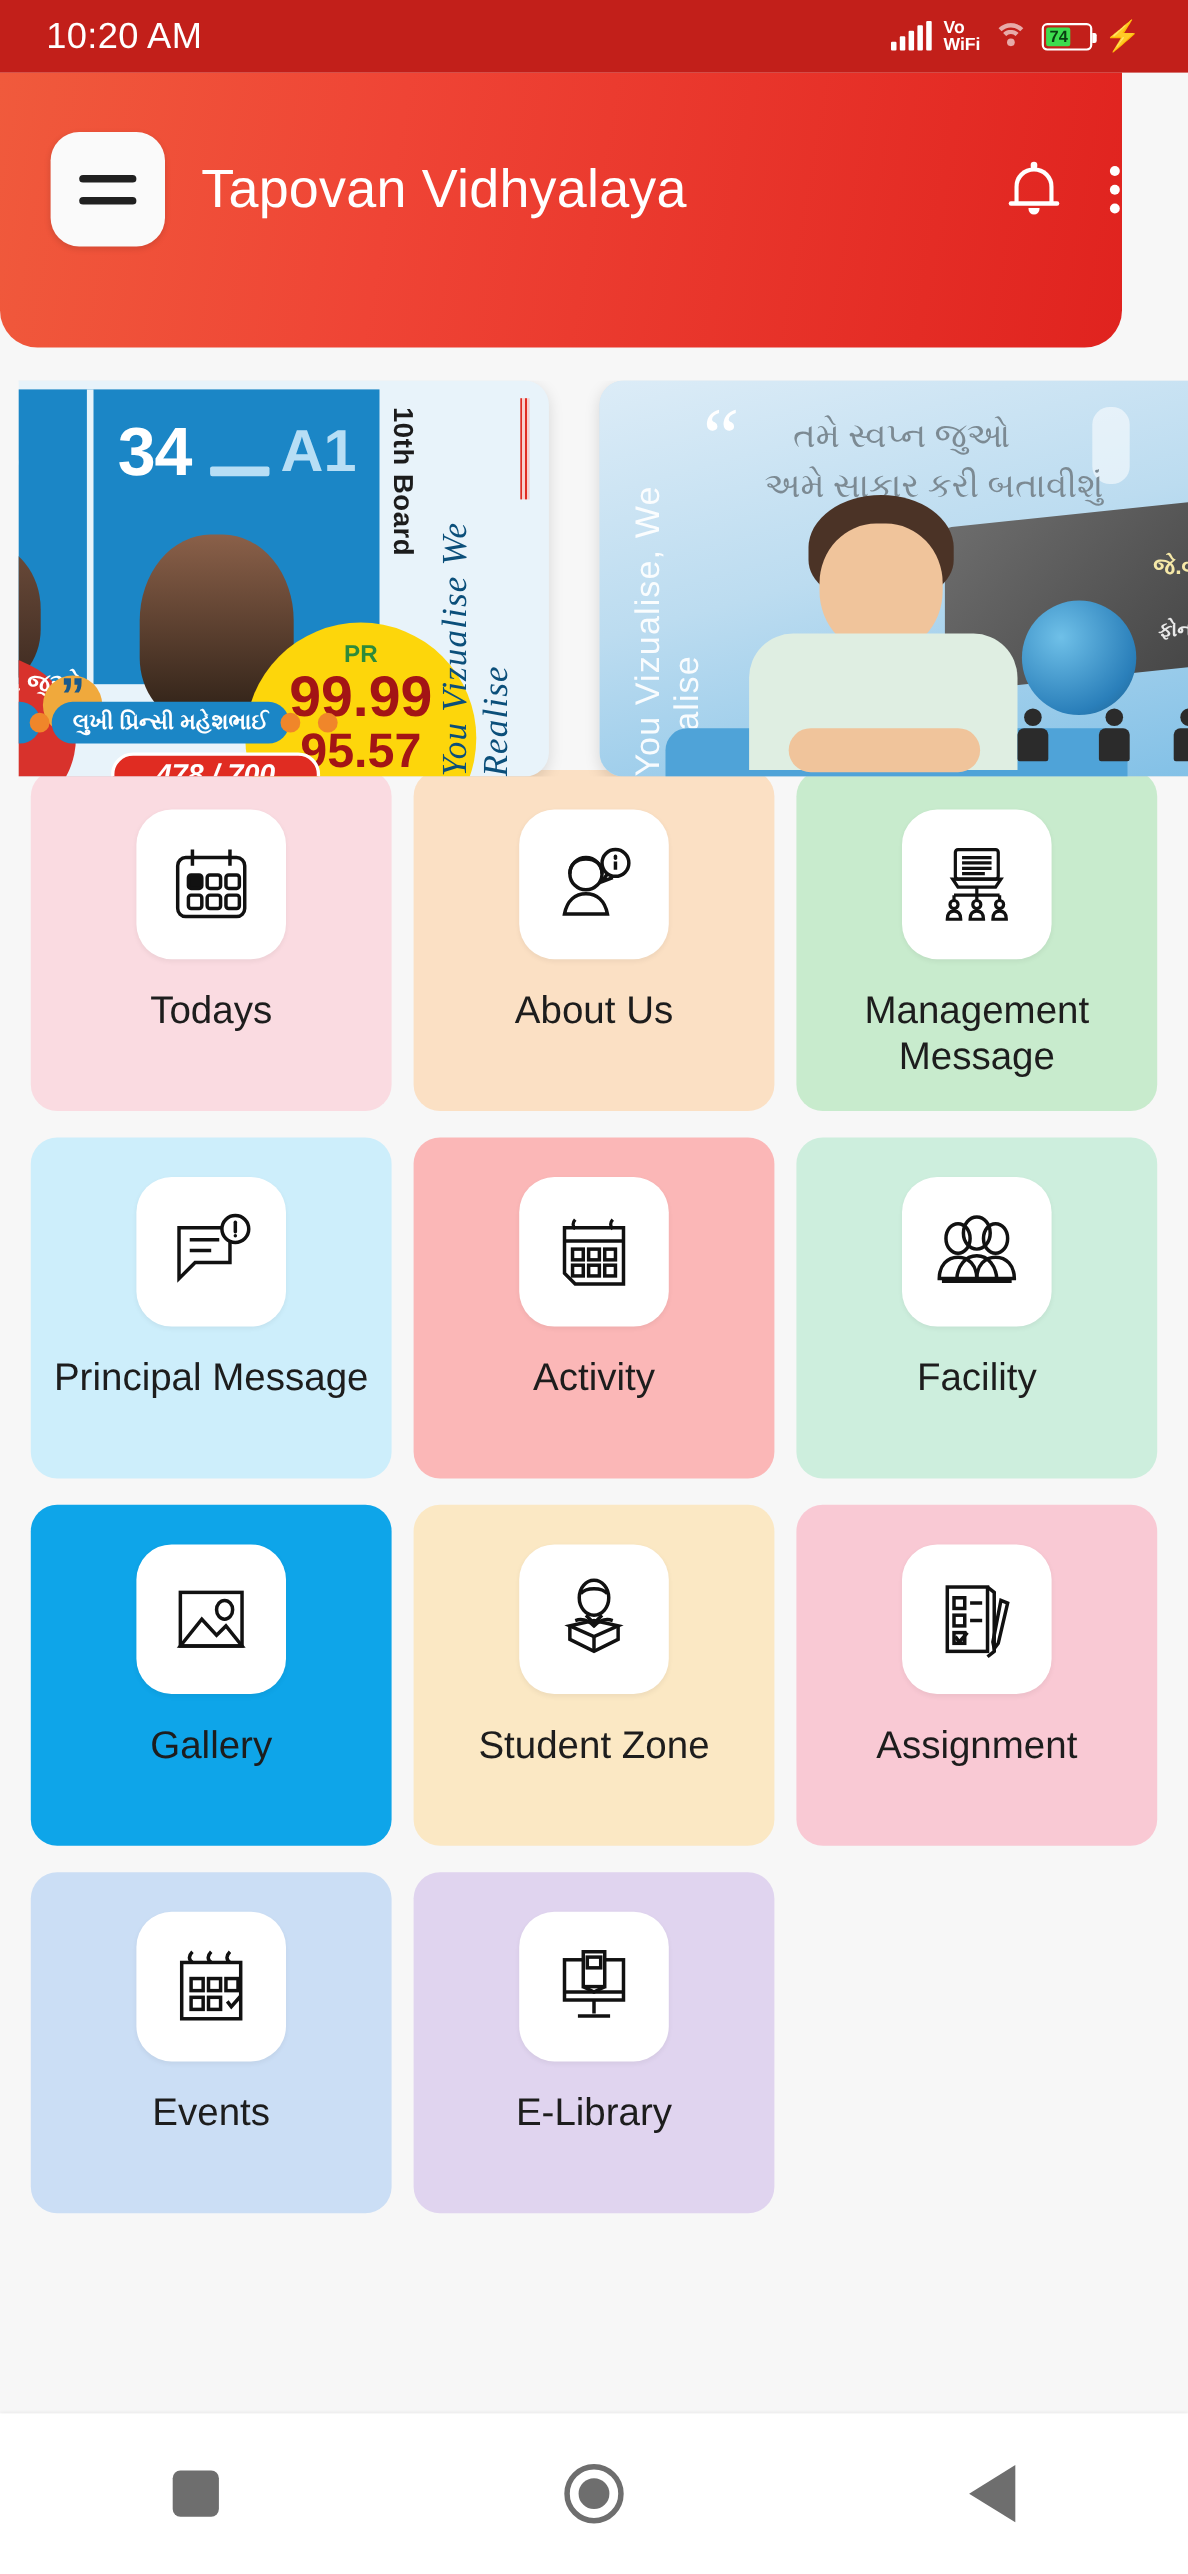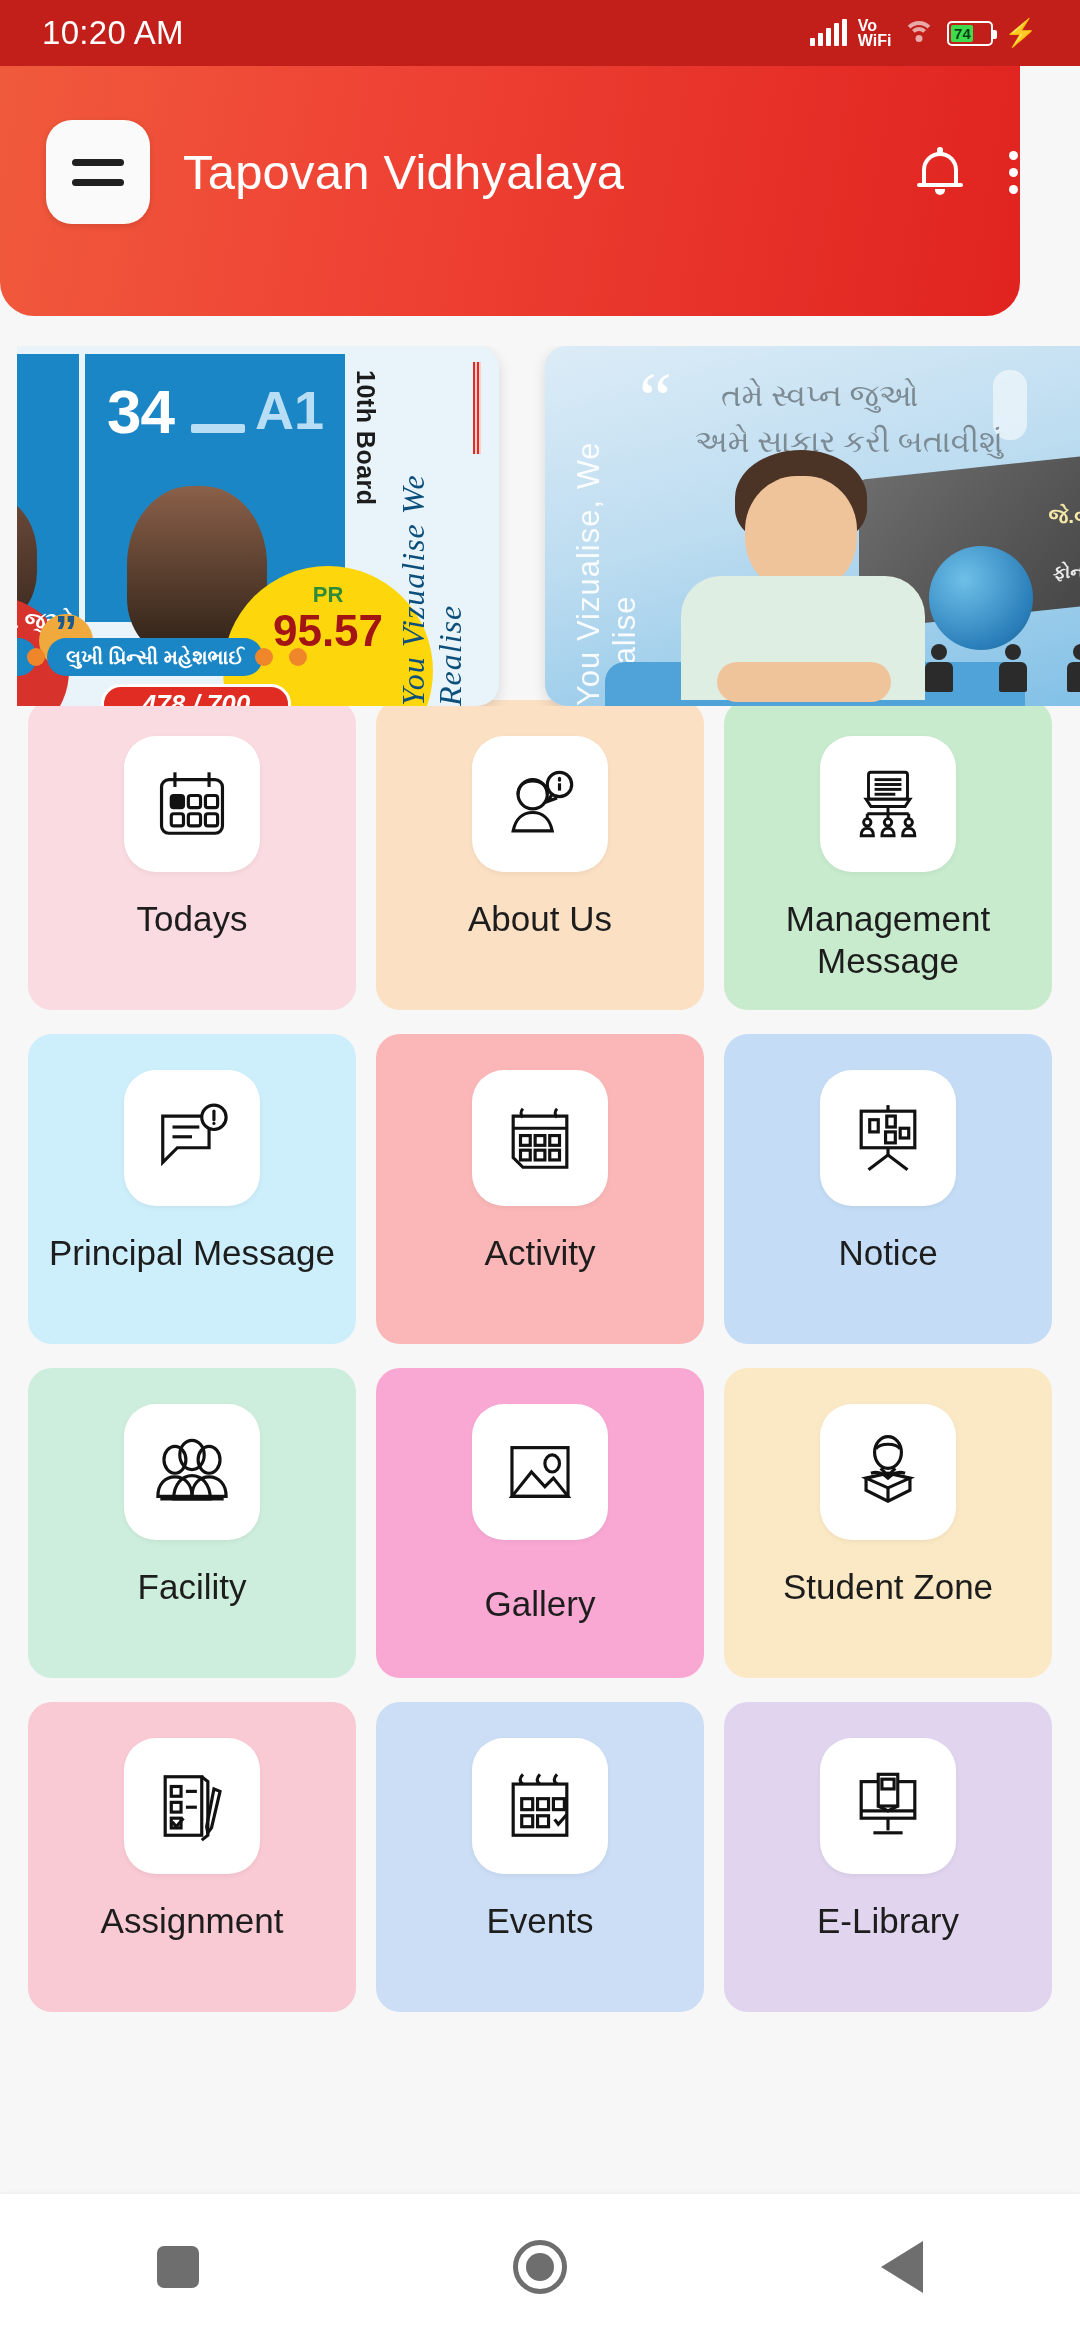--- a/index.html
+++ b/index.html
@@ -389,20 +389,21 @@
       <div class="sa-dash"></div>
       <div class="sa-grade">A1</div>
       <div class="sa-board">10th Board</div>
       <div class="sa-head1"></div>
       <div class="sa-head2"></div>
       <div class="sa-redball"></div>
       <div class="sa-gujline l1">તમે સ્વપ્ન જુઓ,</div>
       <div class="sa-quoteimg">”</div>
       <div class="sa-yellow">
         <div class="sa-pr-label">PR</div>
+        <div class="sa-pr-1">99.99</div>
         <div class="sa-pr-2">95.57</div>
 
       </div>
       <div class="sa-namebar sa-nb1">ના એ.</div>
       <div class="sa-namebar sa-nb2">લુખી પ્રિન્સી મહેશભાઈ</div>
       <div class="sa-dot sa-dot-1"></div>
       <div class="sa-dot sa-dot-2"></div>
       <div class="sa-dot sa-dot-3"></div>
 
       <div class="sa-score sa-sc2">478 / 700</div>
@@ -531,53 +532,37 @@
             <rect x="28" y="30" width="8" height="8"></rect>
           <rect x="40" y="30" width="8" height="8"></rect>
           <rect x="16" y="42" width="8" height="8"></rect>
             <rect x="28" y="42" width="8" height="8"></rect>
           <rect x="40" y="42" width="8" height="8"></rect>
         </svg>
       </div>
       <div class="tile-label">Activity</div>
     </div>
 
-    <div class="tile" style="background: rgb(196, 220, 245);">
-      <div class="tile-ico">
-        <svg viewBox="0 0 64 64" fill="none" stroke="#111" stroke-width="2.6">
-          <rect x="10" y="10" width="44" height="30"></rect>
-          <rect x="17" y="17" width="7" height="10"></rect>
-          <rect x="31" y="14" width="7" height="9"></rect>
-          <rect x="30" y="27" width="8" height="9"></rect>
-          <rect x="42" y="24" width="7" height="8"></rect>
-          <line x1="32" y1="5" x2="32" y2="10"></line>
-          <line x1="32" y1="40" x2="32" y2="46"></line>
-          <line x1="32" y1="46" x2="16" y2="58"></line>
-          <line x1="32" y1="46" x2="48" y2="58"></line>
-        </svg>
-      </div>
-      <div class="tile-label">Notice</div>
-    </div>
 
     <div class="tile" style="background: rgb(205, 238, 221);">
       <div class="tile-ico">
         <svg viewBox="0 0 64 64" fill="none" stroke="#111" stroke-width="2.6">
           <ellipse cx="18" cy="22" rx="9" ry="11"></ellipse>
           <ellipse cx="32" cy="18" rx="10" ry="12"></ellipse>
           <ellipse cx="46" cy="22" rx="9" ry="11"></ellipse>
           <path d="M4 52c0-10 6-16 14-16s14 6 14 16z"></path>
           <path d="M32 52c0-10 6-16 14-16s14 6 14 16z"></path>
           <path d="M17 54c0-12 7-19 15-19s15 7 15 19z"></path>
           <line x1="6" y1="54" x2="58" y2="54"></line>
         </svg>
       </div>
       <div class="tile-label">Facility</div>
     </div>
 
-    <div class="tile" style="background: #f9a8d4; gap: 17px;">
+    <div class="tile" style="background: #0ea5e9;">
       <div class="tile-ico">
         <svg viewBox="0 0 64 64" fill="none" stroke="#111" stroke-width="2.6">
           <rect x="9" y="12" width="46" height="40"></rect>
           <ellipse cx="42" cy="25" rx="6" ry="7"></ellipse>
           <path d="M9 52l16-20 11 12 7-7 12 15z"></path>
         </svg>
       </div>
       <div class="tile-label">Gallery</div>
     </div>
 

